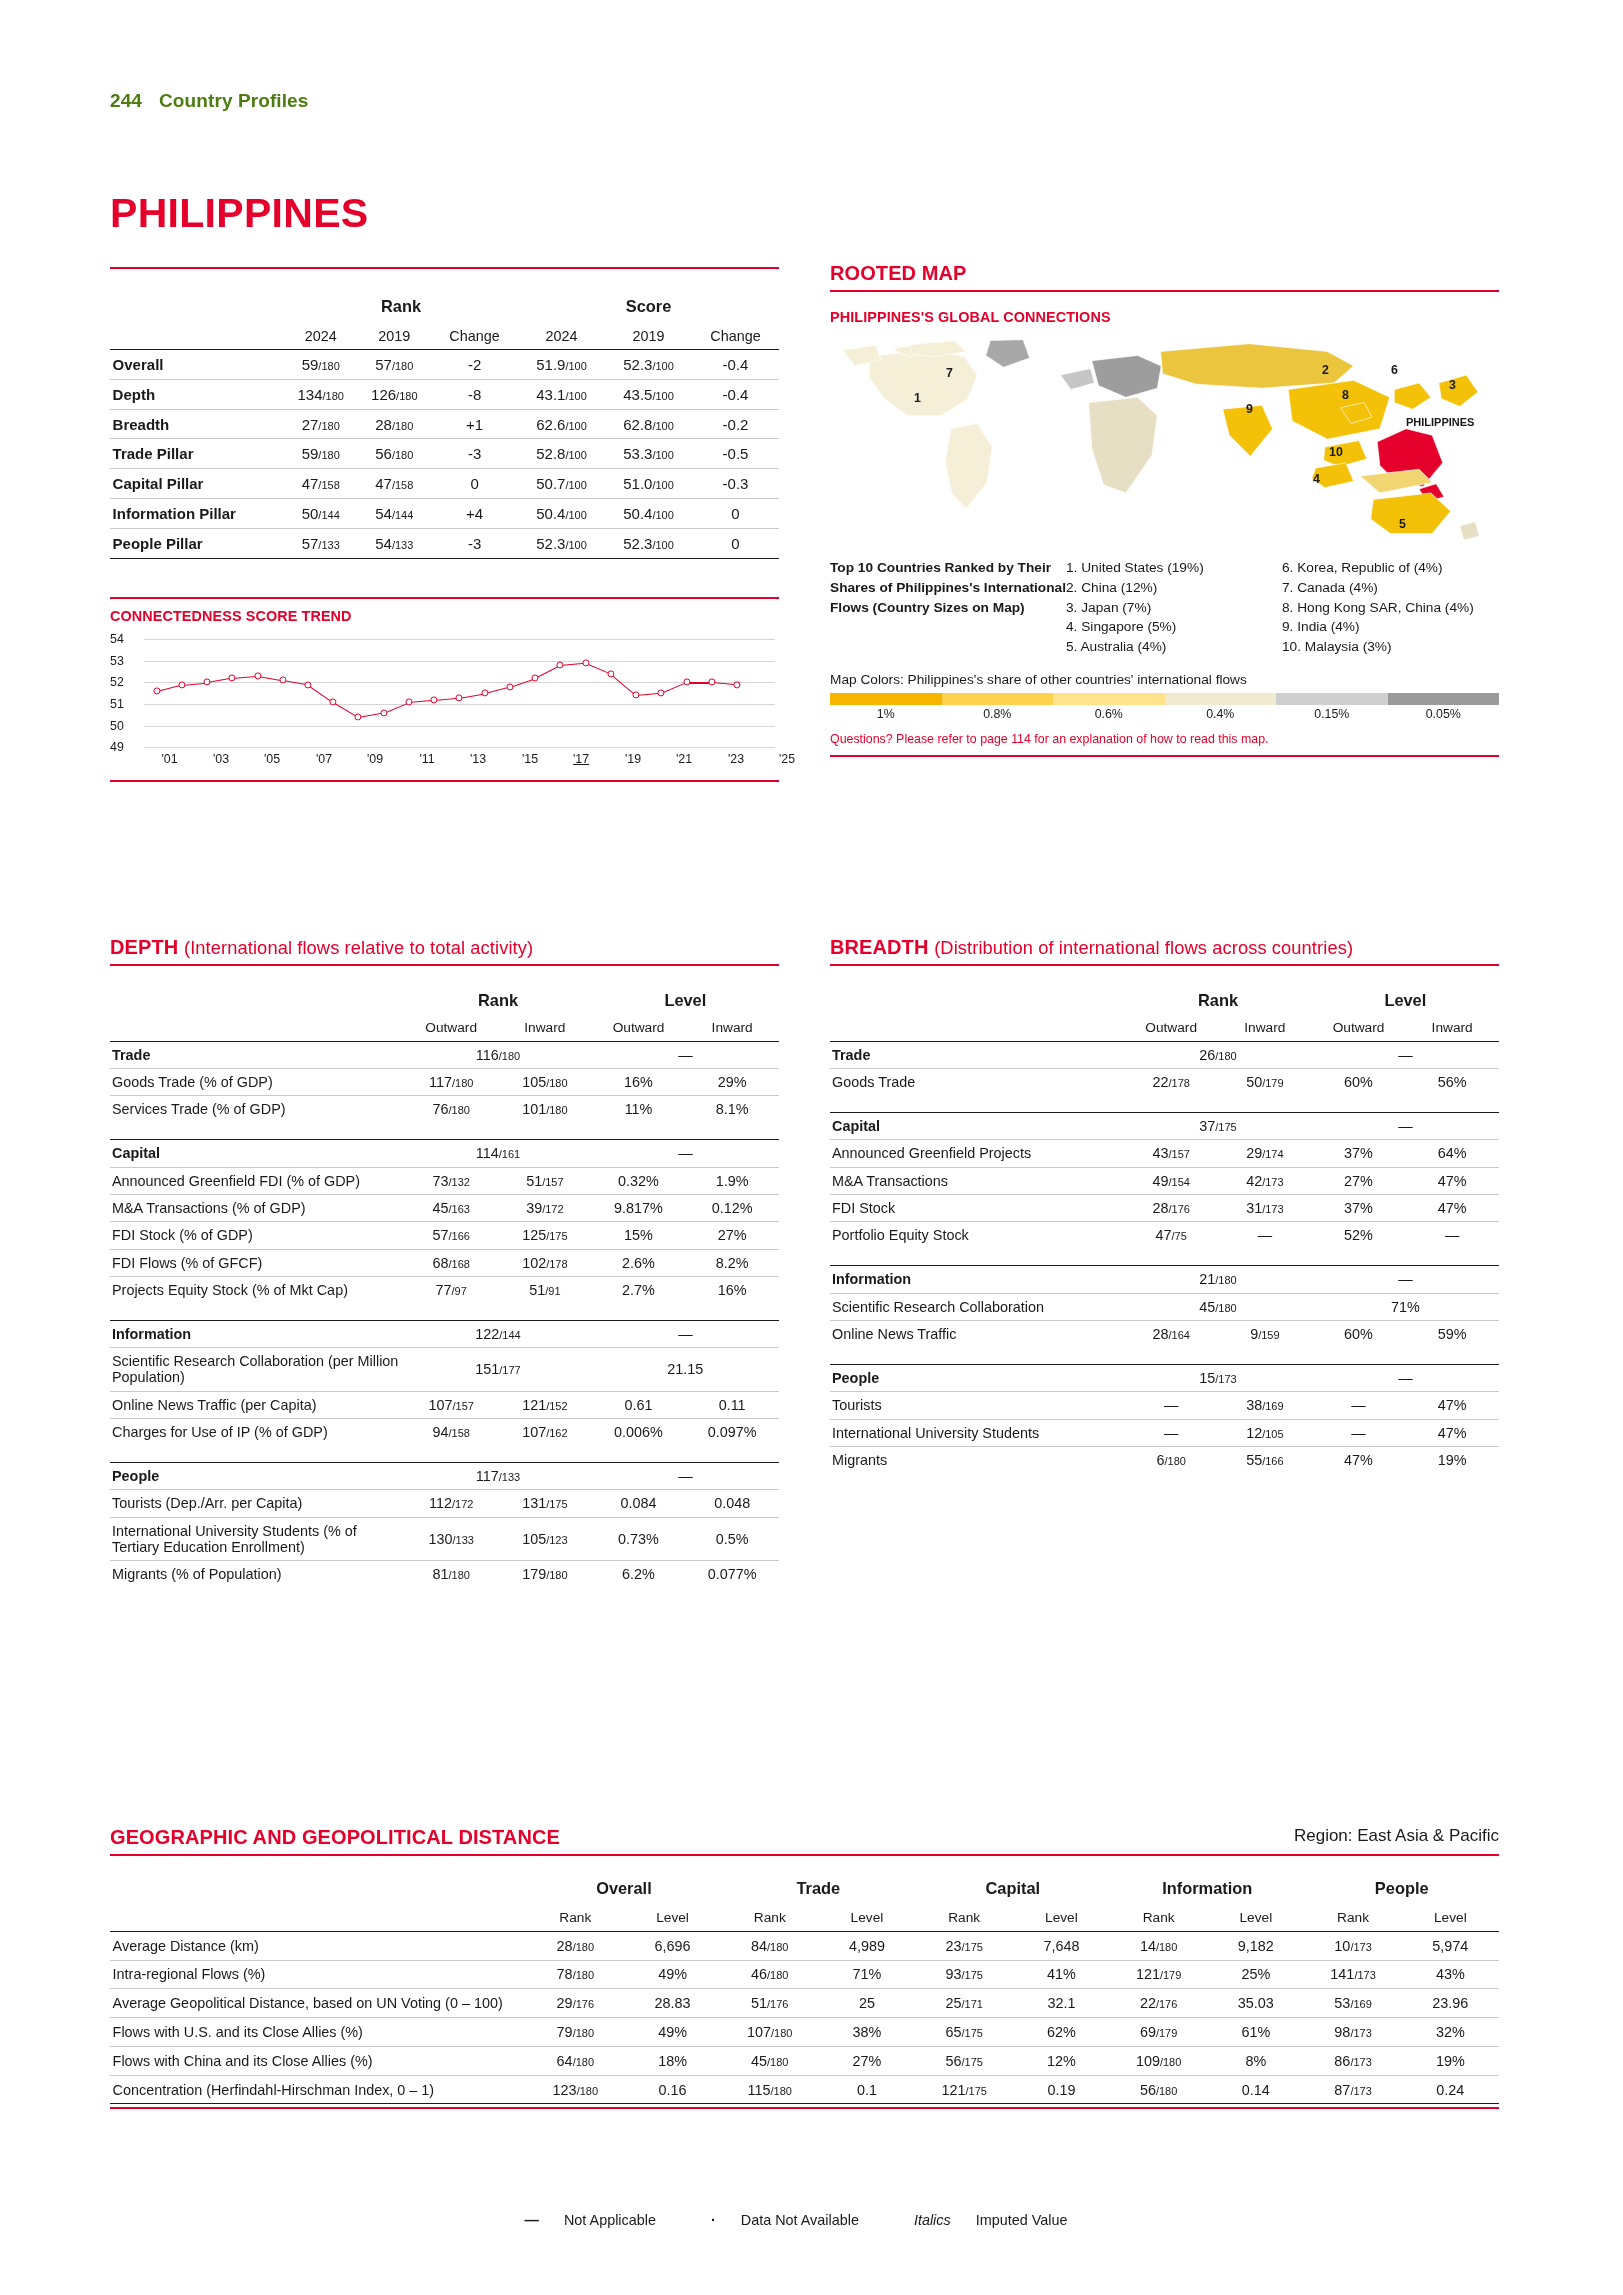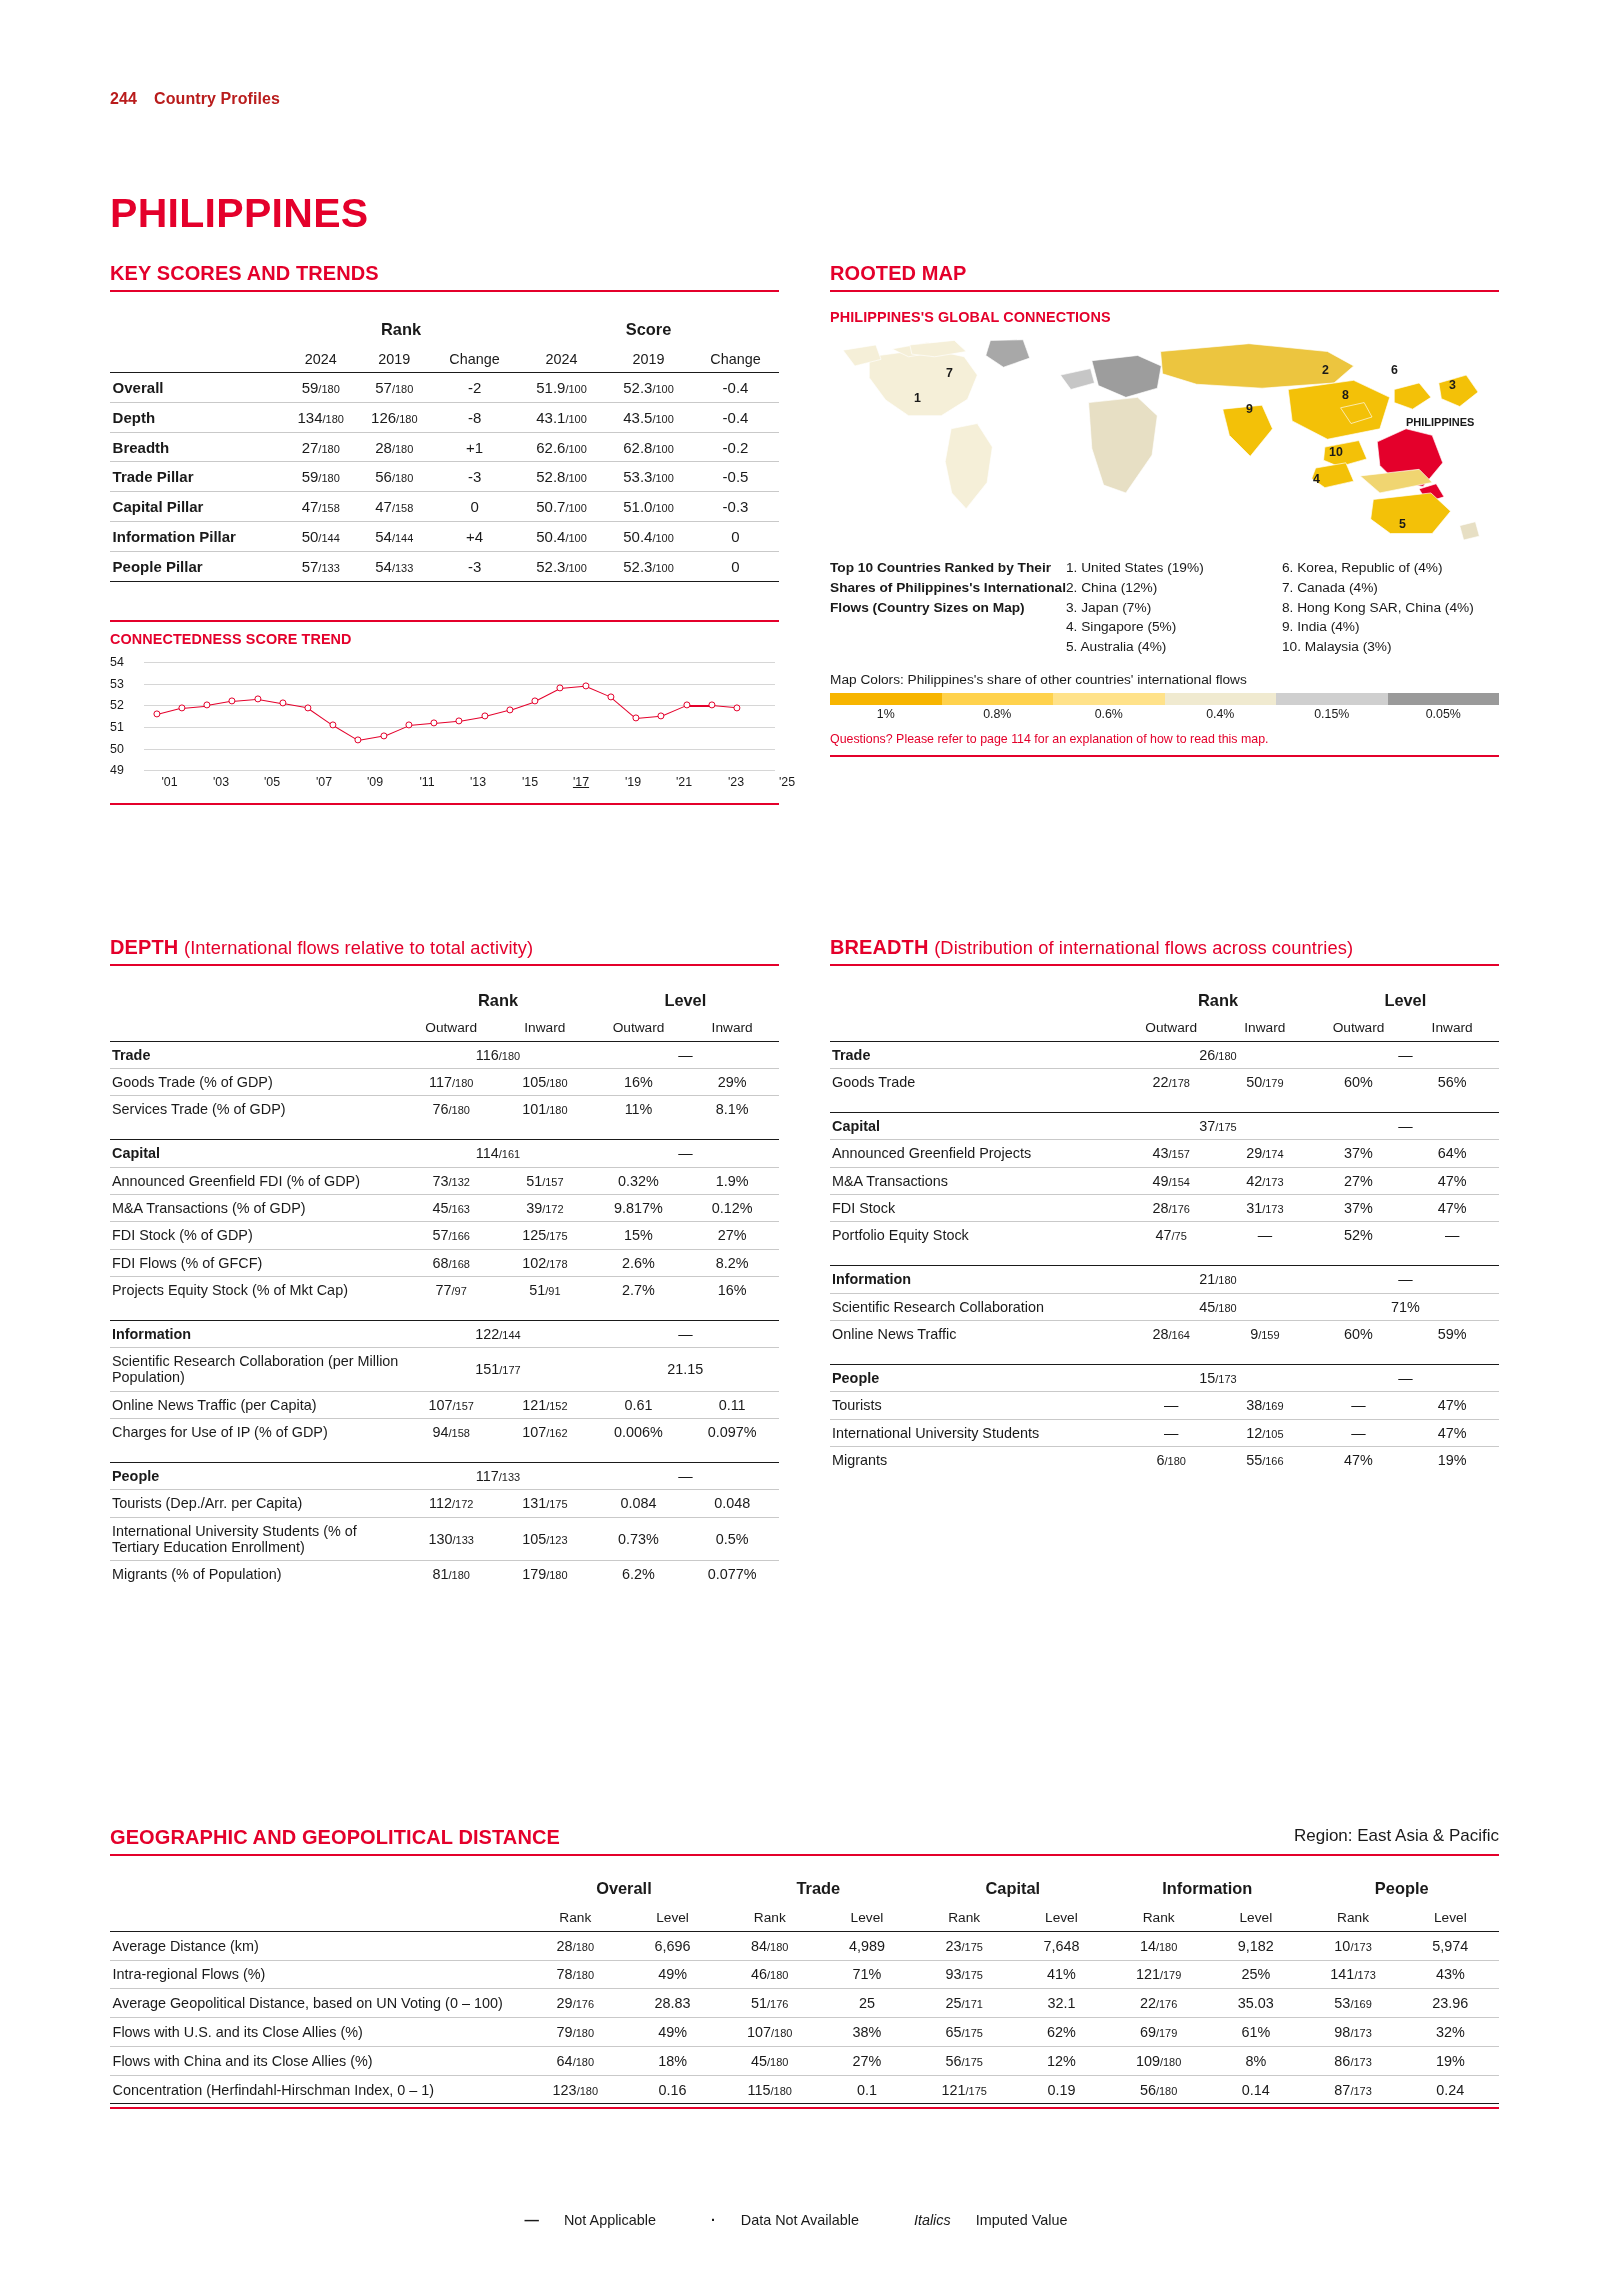--- a/index.html
+++ b/index.html
@@ -15,24 +15,24 @@
     position: relative;
     width: 1623px;
     height: 2295px;
     padding: 0;
     overflow: hidden;
   }
   
   .page-header {
     position: absolute;
     top: 90px; left: 110px;
-    font-size: 16px;
+    font-size: 19px;
     font-weight: bold;
     letter-spacing: 0.1px;
-    color: #b91c1c;
+    color: #4d7c0f;
   }
   .page-header .pnum { margin-right: 17px; }
 
   .country-title {
     position: absolute;
     top: 190px; left: 110px;
     font-size: 41px;
     font-weight: bold;
     color: #e4002b;
     letter-spacing: 0.3px;
@@ -152,21 +152,20 @@
 
 <div class="page">
 
   <div class="page-header">
     <span class="pnum">244</span><span>Country Profiles</span>
   </div>
 
   <div class="country-title">PHILIPPINES</div>
 
   <div class="col-left" id="key-scores">
-    <div class="sec-title">KEY SCORES AND TRENDS</div>
     <div class="rule-red"></div>
 
     <div class="kst">
       <table>
         <colgroup>
           <col style="width:26%">
             <col style="width:11%">
             <col style="width:11%">
             <col style="width:13%">
           <col style="width:13%">

